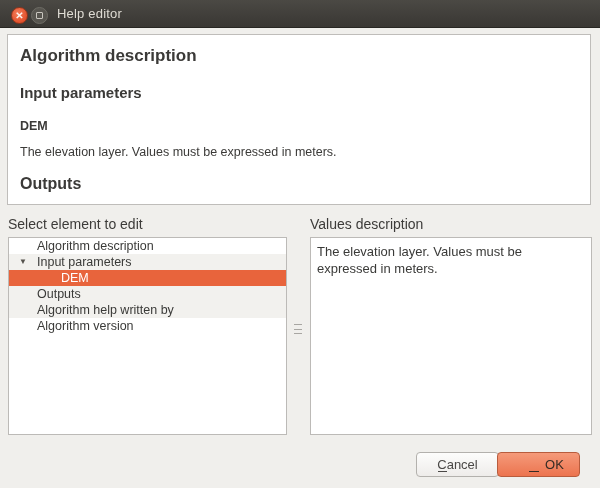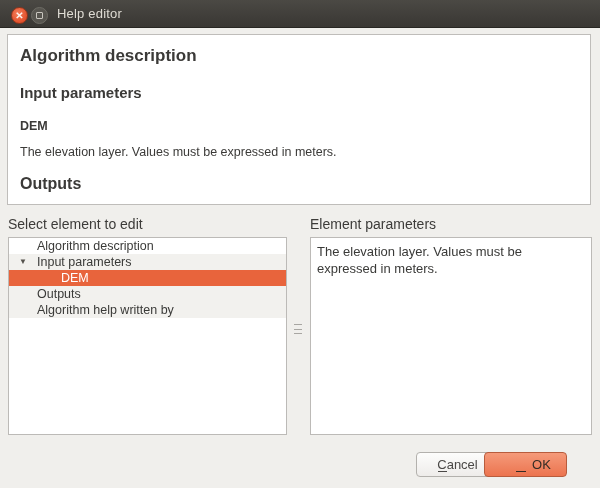--- a/index.html
+++ b/index.html
@@ -108,21 +108,21 @@
     border-radius: 4px; font-size: 13px; text-align: center; line-height: 23px;
     cursor: default;
   }
   .btn-cancel {
     left: 416px;
     background: linear-gradient(#fdfdfc, #eeecea);
     border: 1px solid #b3b1ad;
     color: #4a4846;
   }
   .btn-ok {
-    left: 484px;
+    left: 497px;
     background: linear-gradient(#f59a7a, #ec744f);
     border: 1px solid #b85c3d;
     color: #352c25;
     padding-left: 32px;
   }
   .mnemonic {
     position: absolute; bottom: 4px; height: 1px;
   }
   .btn-cancel .mnemonic { left: 21px; width: 9px; background: #4a4846; }
   .btn-ok .mnemonic { left: 31px; width: 10px; background: #352c25; }
@@ -142,28 +142,29 @@
 
 <div class="preview">
   <h1>Algorithm description</h1>
   <h2>Input parameters</h2>
   <h3>DEM</h3>
   <p>The elevation layer. Values must be expressed in meters.</p>
   <h1 class="h-outputs">Outputs</h1>
 </div>
 
 <div class="section-label label-left">Select element to edit</div>
-<div class="section-label label-right">Element parameters</div>
+<div class="section-label label-right">Values description</div>
 
 <div class="tree">
     <div class="tree-row level1"><span>Algorithm description</span></div>
     <div class="tree-row level1 alt"><span class="arrow">▼</span><span>Input parameters</span></div>
     <div class="tree-row level2 selected"><span>DEM</span></div>
     <div class="tree-row level1 alt"><span>Outputs</span></div>
     <div class="tree-row level1 alt"><span>Algorithm help written by</span></div>
+    <div class="tree-row level1"><span>Algorithm version</span></div>
   </div>
 
 <div class="splitter">
     <i></i>
     <i></i>
     <i></i>
   </div>
 
 <div class="desc-box">The elevation layer. Values must be expressed in meters.</div>
 

